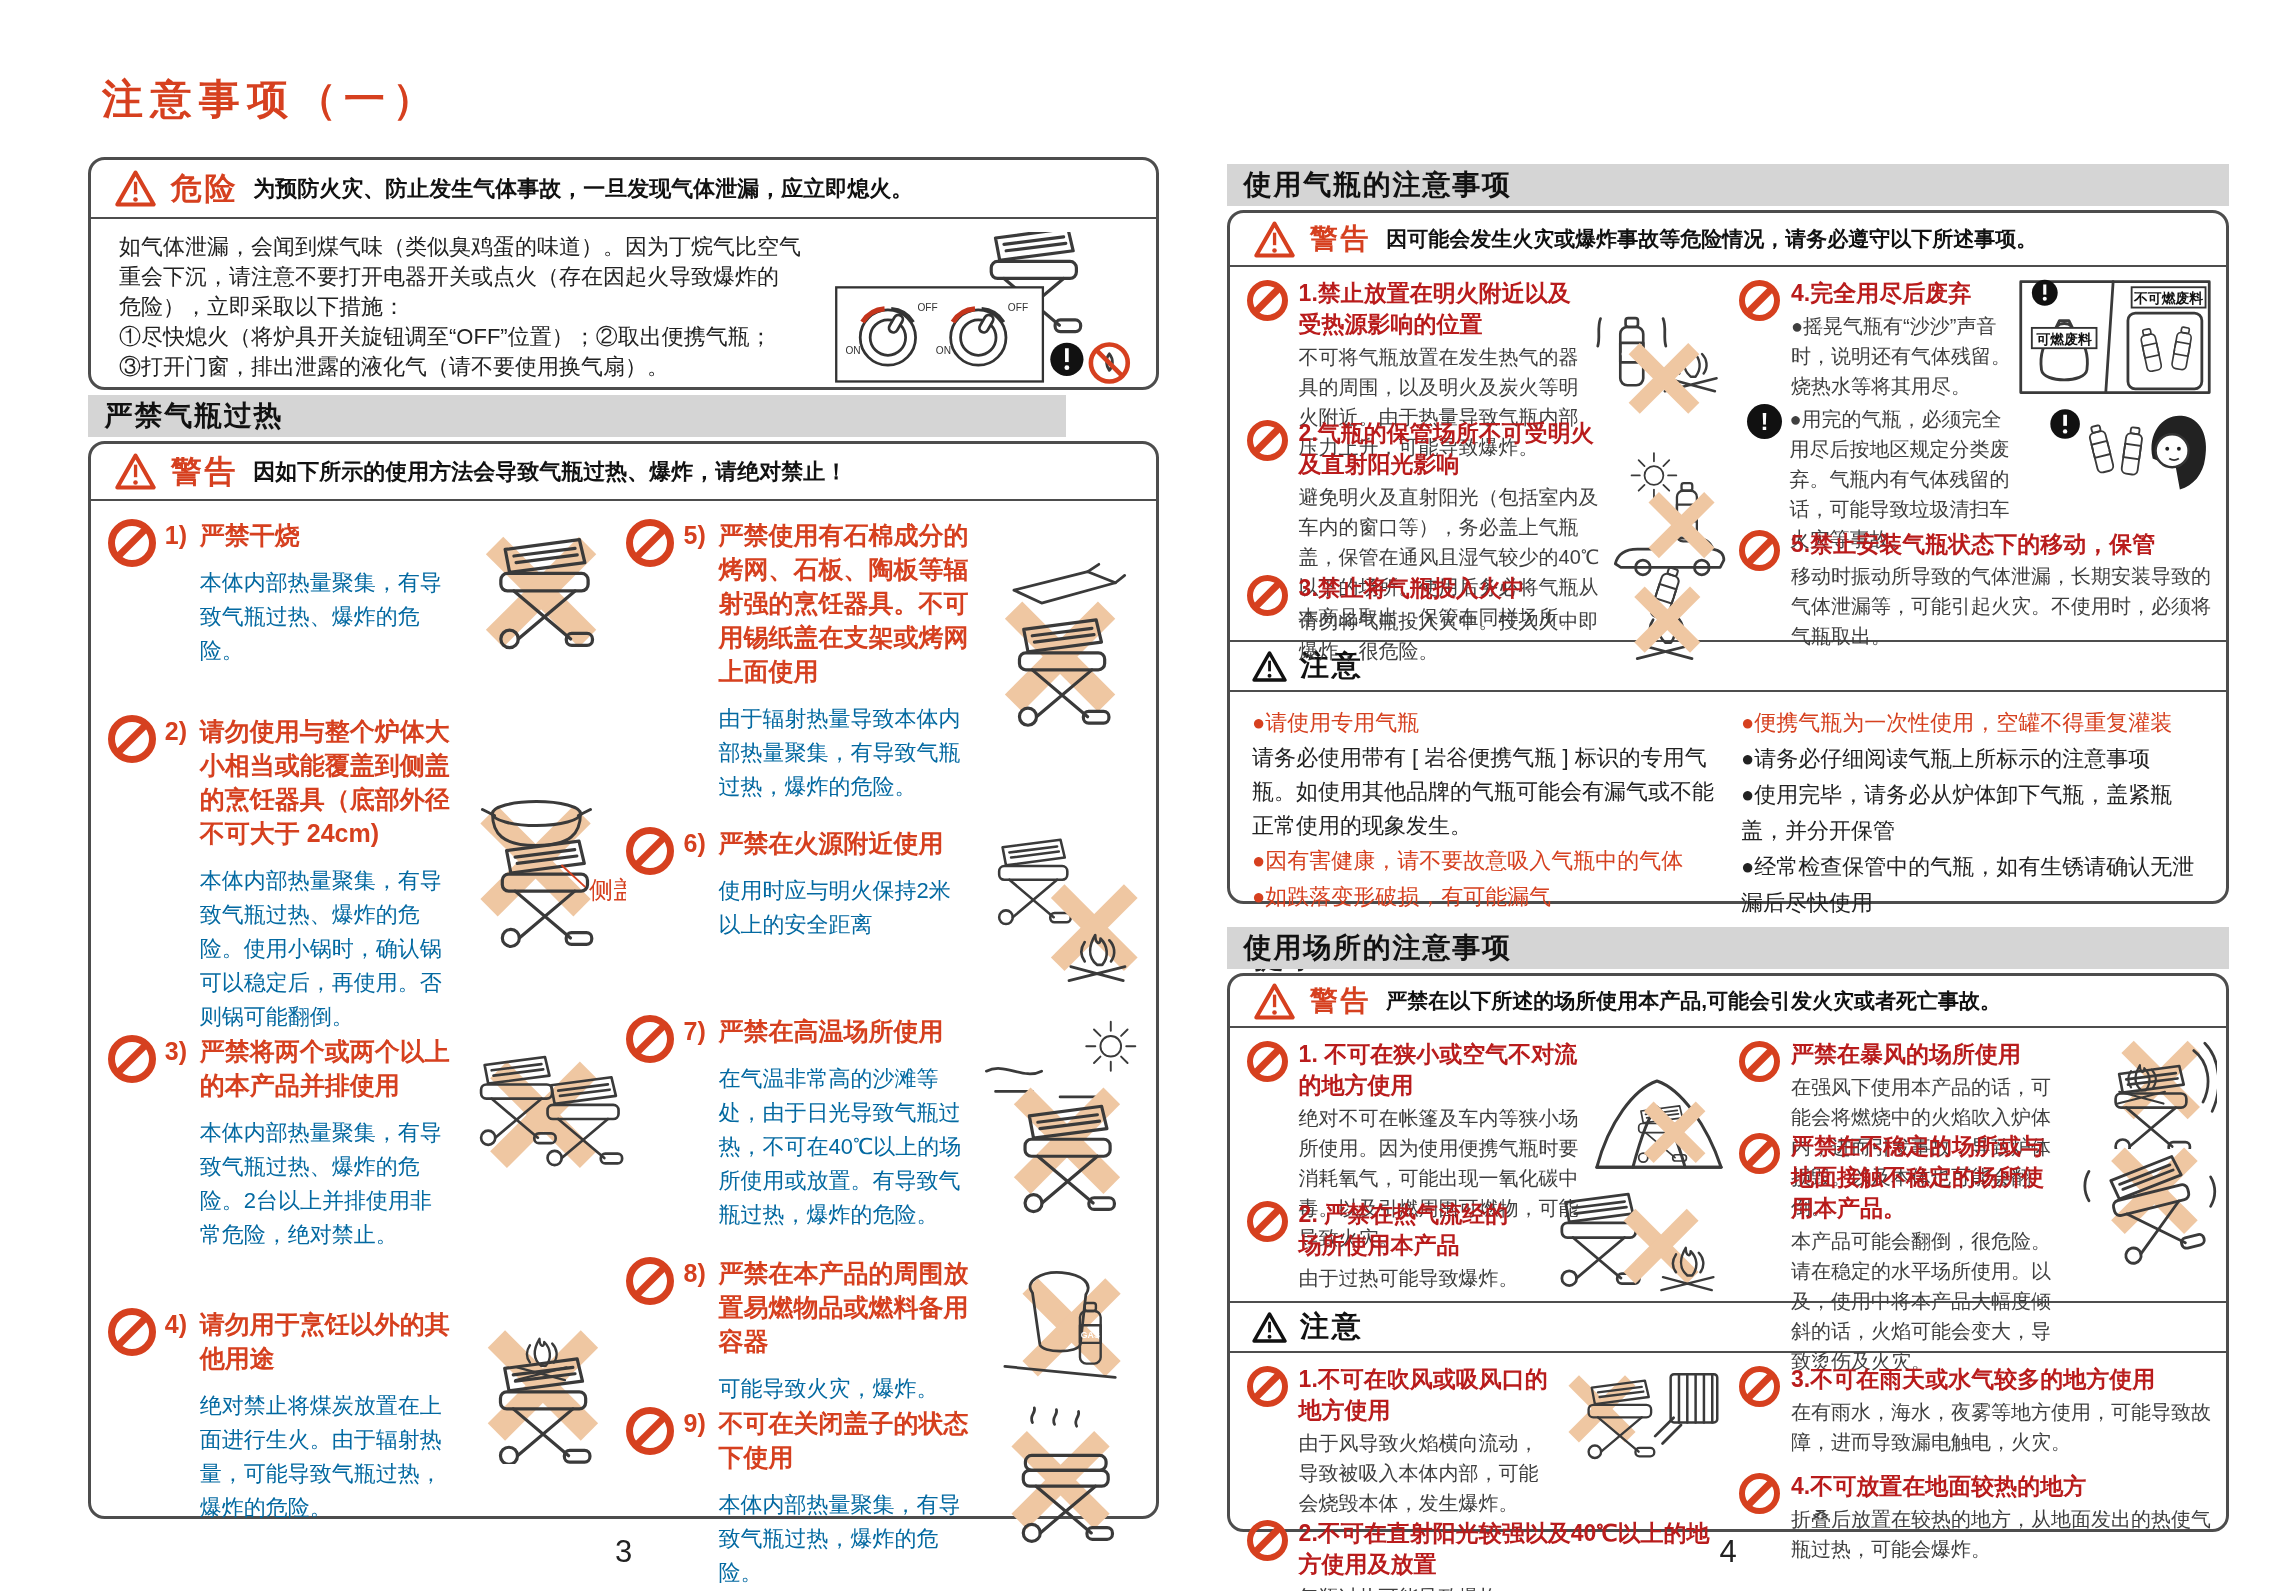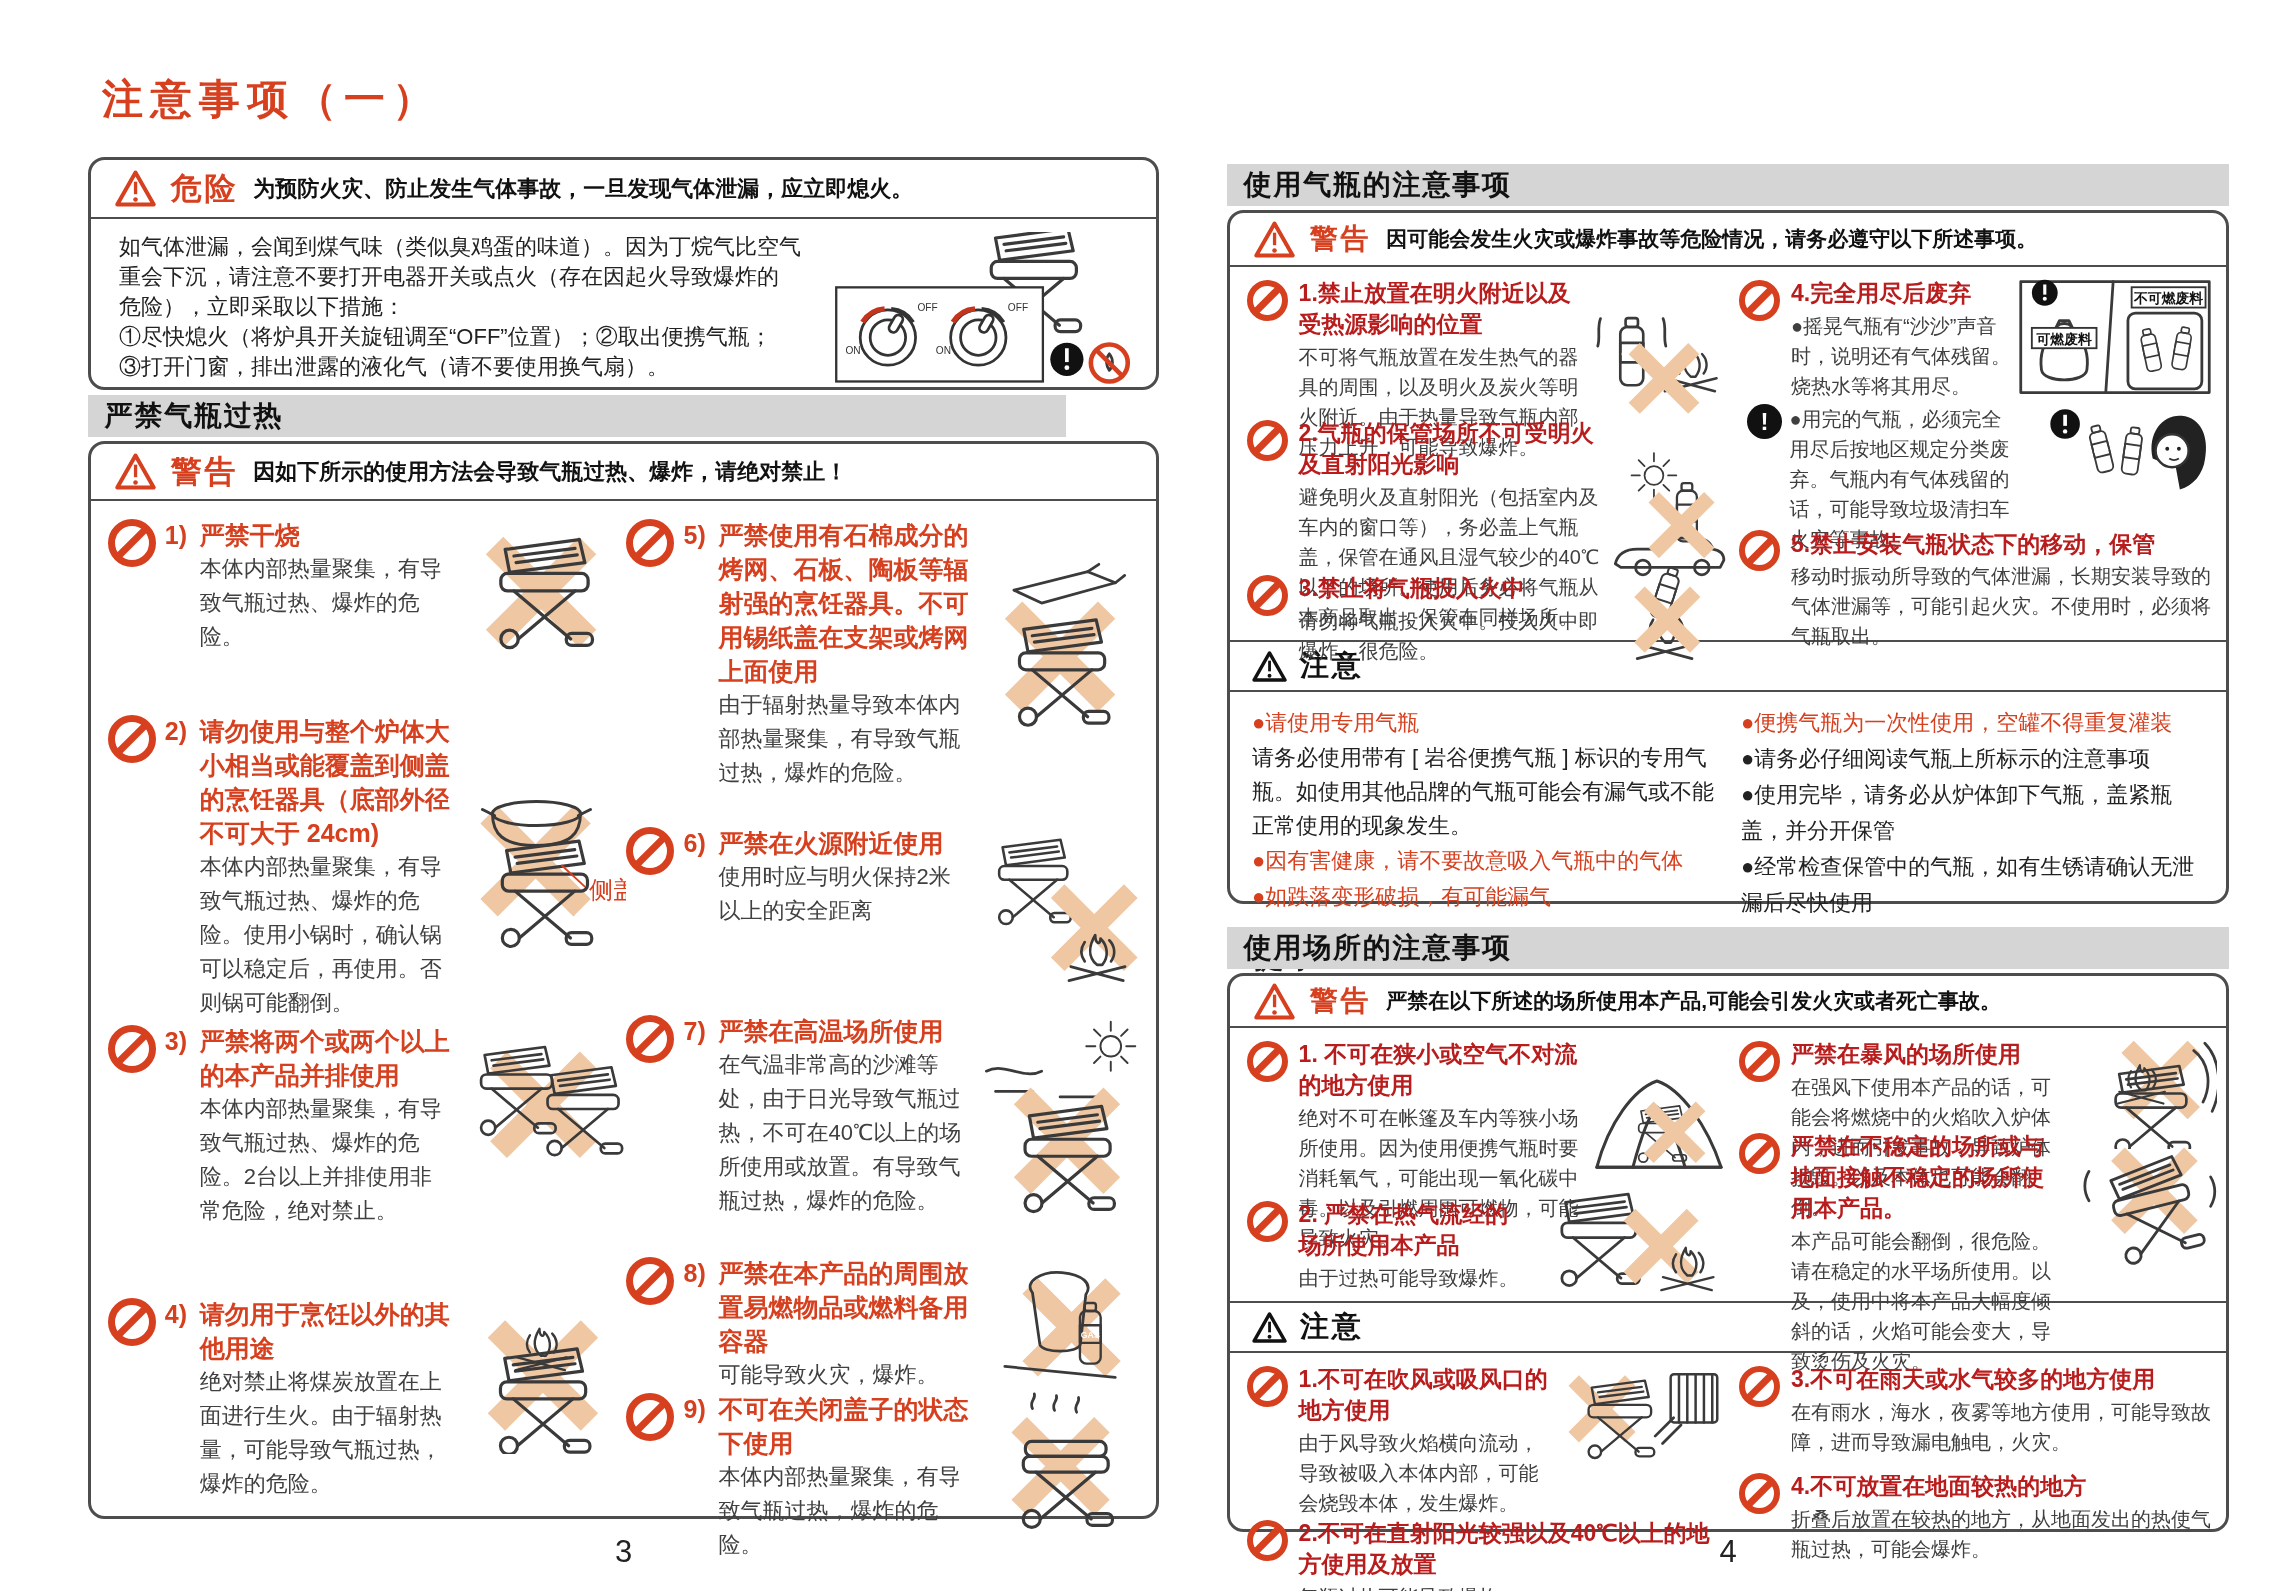--- a/index.html
+++ b/index.html
@@ -34,21 +34,21 @@
             display:flex;align-items:center;justify-content:center;font-size:28px;font-weight:bold;}
 
   
   .wcols{display:flex;padding:16.6px 11px 0 16.6px;}
   .wcol{width:50%;display:flex;flex-direction:column;position:relative;}
   .witem{display:flex;gap:9.2px;position:relative;padding-right:174px;}
   .wmain{flex:1;}
   .wtitle{display:flex;font-size:25px;line-height:34px;font-weight:bold;color:#d6401f;}
   .wnum{width:35px;flex:none;}
   .wttl{flex:1;}
-  .wbody{margin-left:35px;font-size:22px;line-height:34px;color:#404040;margin-top:0;}
+  .wbody{margin-left:35px;font-size:22px;line-height:34px;color:#0369a1;margin-top:14px;}
   .willus{position:absolute;right:0;top:0;width:168px;}
 
   
   .ritem{display:flex;gap:11px;position:relative;}
   .rmain{flex:1;}
   .rtitle{font-size:25px;line-height:35px;font-weight:bold;color:#b91c1c;}
   .rbody{font-size:22px;line-height:34px;color:#3f3f3f;margin-top:1.8px;}
   .rillus{position:absolute;}
 
   .caution-bar{display:flex;align-items:center;gap:13px;padding:5.5px 22px;height:52px;

